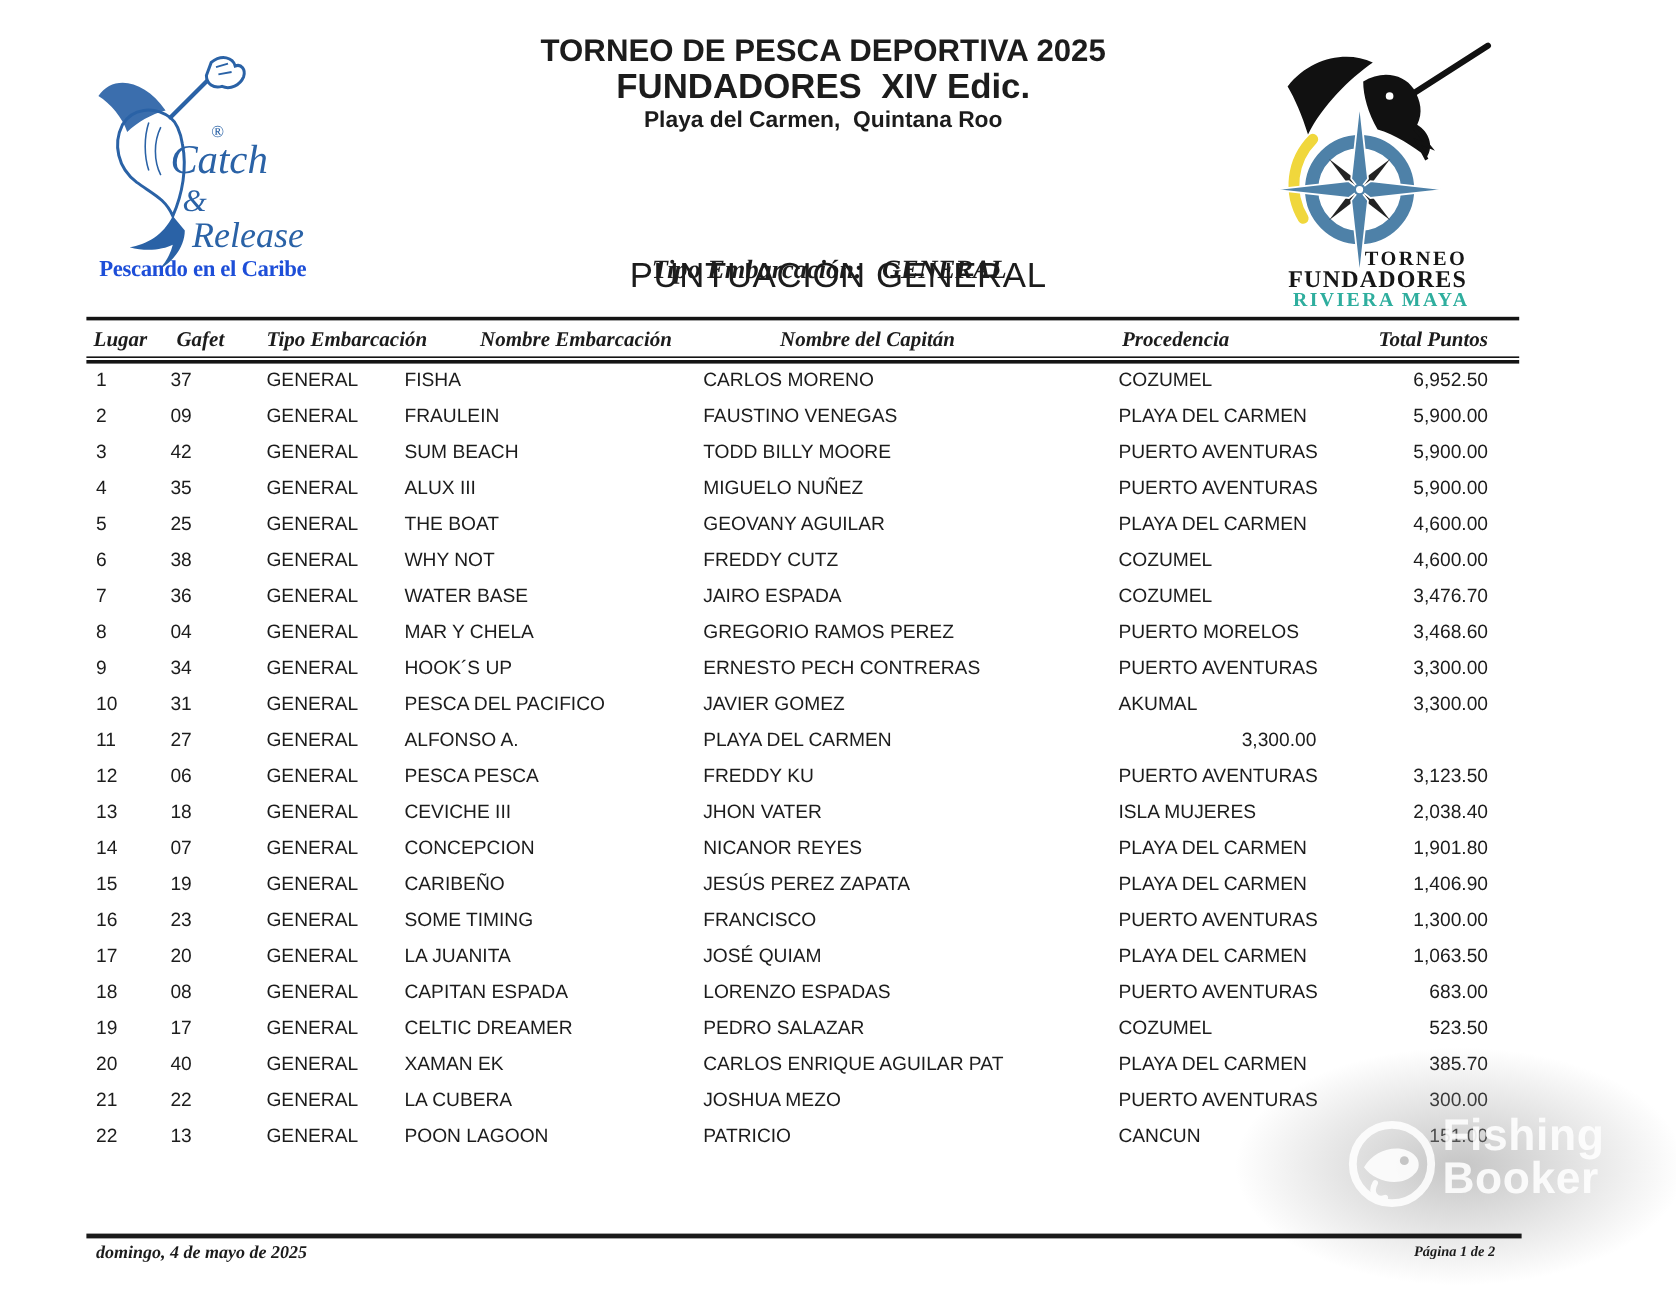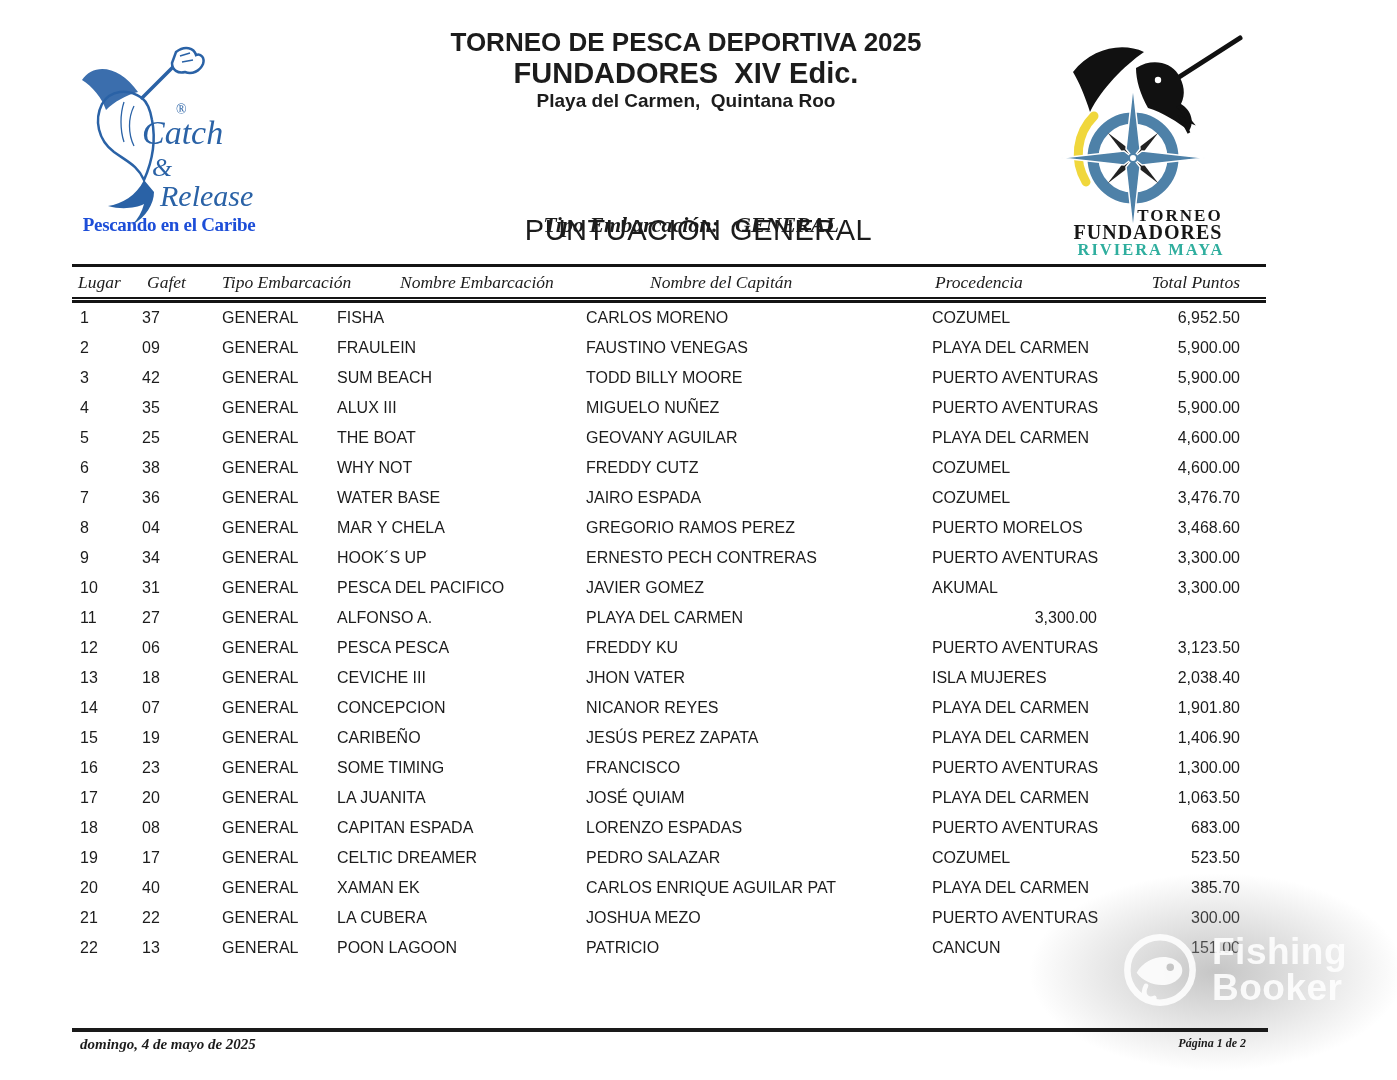--- a/index.html
+++ b/index.html
@@ -27,21 +27,21 @@
 
   
   .logo-right{position:absolute;left:1050px;top:30px;width:200px;height:228px;}
 
   
   .results-table{position:absolute;left:72px;top:264px;width:1194px;}
   .rule-top{height:3px;background:#141414;}
   .rule-double{height:6px;background:linear-gradient(#141414 0 1.5px,#ffffff 1.5px 3px,#141414 3px 6px);}
   .header-row{position:relative;height:30px;}
   .th{position:absolute;top:0;line-height:30px;
-      font-family:"Liberation Serif",serif;font-style:italic;font-weight:normal;font-size:17.5px;}
+      font-family:"Liberation Serif",serif;font-style:italic;font-weight:bold;font-size:17.5px;}
   .th1{left:6px}.th2{left:75px}.th3{left:150px}.th4{left:328px}.th5{left:578px}.th6{left:863px}.th7{right:26px}
   .trow{display:grid;grid-template-columns:66px 80px 114px 249px 346px 196px 143px;
         height:30px;line-height:30px;font-size:16px;}
   .c{overflow:hidden;white-space:nowrap;}
   .c1{padding-left:8px;}
   .c2{padding-left:4px;}
   .c3{padding-left:4px;}
   .c4{padding-left:5px;}
   .c5{padding-left:5px;}
   .c6{padding-left:5px;}
@@ -50,21 +50,21 @@
   
   .footer-rule{position:absolute;left:72px;top:1028px;width:1196px;height:4px;background:#1a1a1a;}
   .footer-date{position:absolute;left:80px;top:1036px;
                font-family:"Liberation Serif",serif;font-style:italic;font-weight:bold;font-size:15px;}
   .footer-page{position:absolute;left:1026px;top:1036px;width:220px;text-align:right;
                font-family:"Liberation Serif",serif;font-style:italic;font-weight:bold;font-size:12px;}
 
   
   .wm-shade{position:absolute;right:0;bottom:0;width:430px;height:240px;
             background:radial-gradient(ellipse 58% 55% at 58% 55%,rgba(150,150,150,0.55),rgba(150,150,150,0) 75%);}
-  .watermark{position:absolute;left:1118px;top:928px;display:flex;align-items:center;gap:10px;opacity:0.88;}
+  .watermark{position:absolute;left:1118px;top:928px;display:flex;align-items:flex-start;opacity:0.88;}
   .wm-text{color:#ffffff;font-weight:bold;font-size:37px;line-height:36px;letter-spacing:0.5px;}
 </style>
 </head>
 <body>
 
 <div class="page">
 
   <div class="logo-left">
     <svg width="185" height="205" viewBox="0 0 185 205">
 

